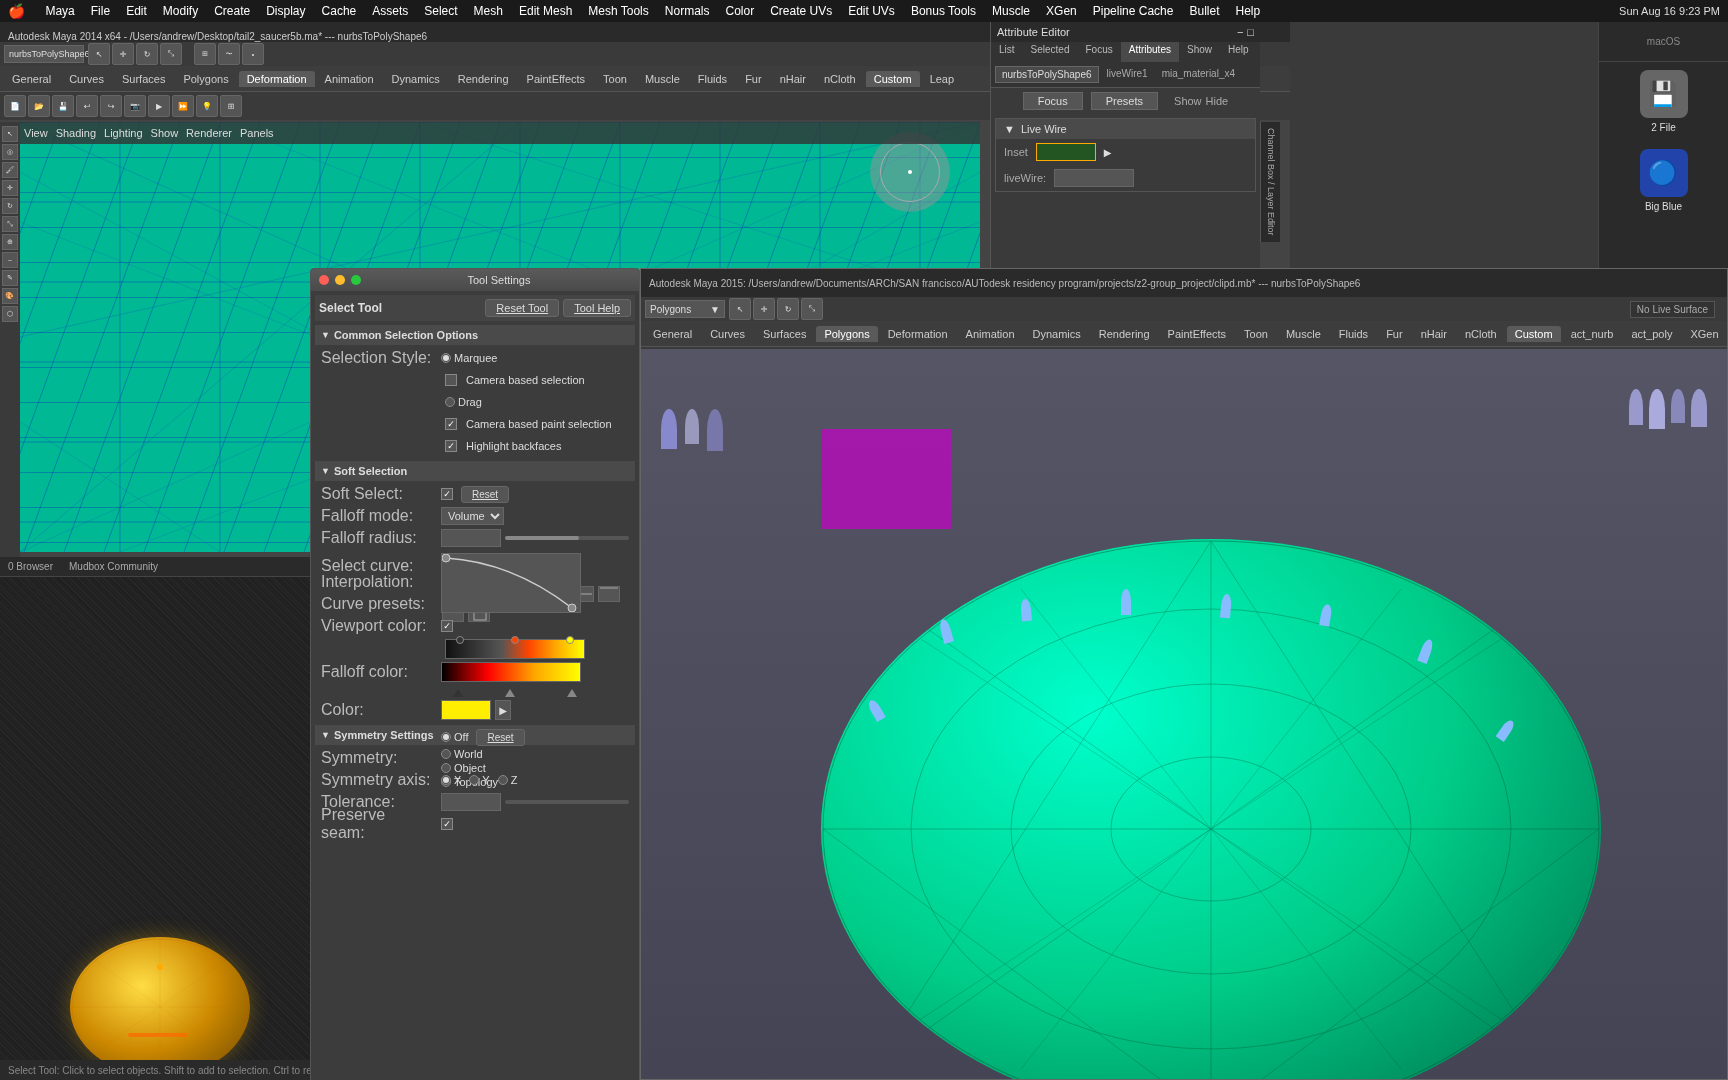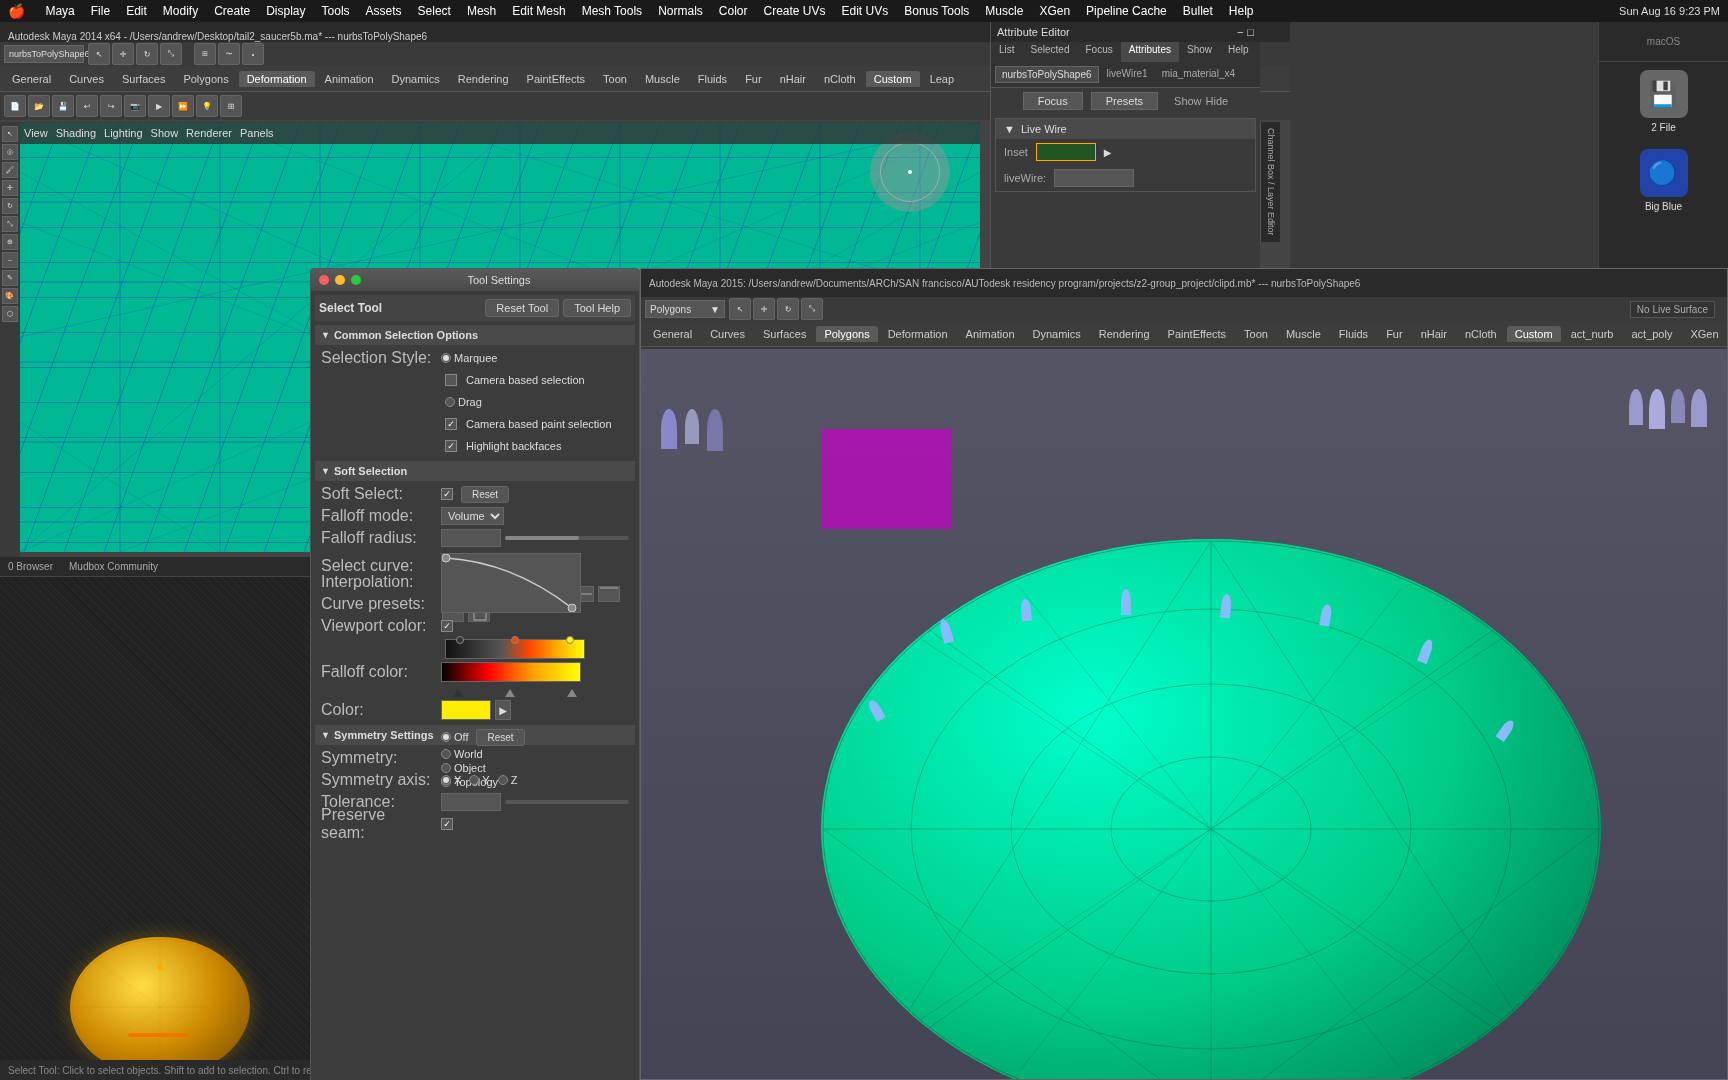--- a/index.html
+++ b/index.html
@@ -294,20 +294,21 @@
     }
 
     .ts-btn {
       padding: 2px 10px;
       background: #555;
       border: 1px solid #666;
       border-radius: 3px;
       color: #ddd;
       font-size: 11px;
       cursor: pointer;
+      text-decoration: underline;
     }
 
     .section-header {
       display: flex;
       align-items: center;
       height: 20px;
       background: #4a4a4a;
       padding: 0 6px;
       margin: 4px 0 2px 0;
       cursor: pointer;
@@ -534,21 +535,21 @@
 <body>
 
 <div class="mac-menubar">
   <span class="apple">🍎</span>
   <span class="menu-item">Maya</span>
   <span class="menu-item">File</span>
   <span class="menu-item">Edit</span>
   <span class="menu-item">Modify</span>
   <span class="menu-item">Create</span>
   <span class="menu-item">Display</span>
-  <span class="menu-item">Tools</span>
+  <span class="menu-item">Cache</span>
   <span class="menu-item">Assets</span>
   <span class="menu-item">Select</span>
   <span class="menu-item">Mesh</span>
   <span class="menu-item">Edit Mesh</span>
   <span class="menu-item">Mesh Tools</span>
   <span class="menu-item">Normals</span>
   <span class="menu-item">Color</span>
   <span class="menu-item">Create UVs</span>
   <span class="menu-item">Edit UVs</span>
   <span class="menu-item">Bonus Tools</span>

